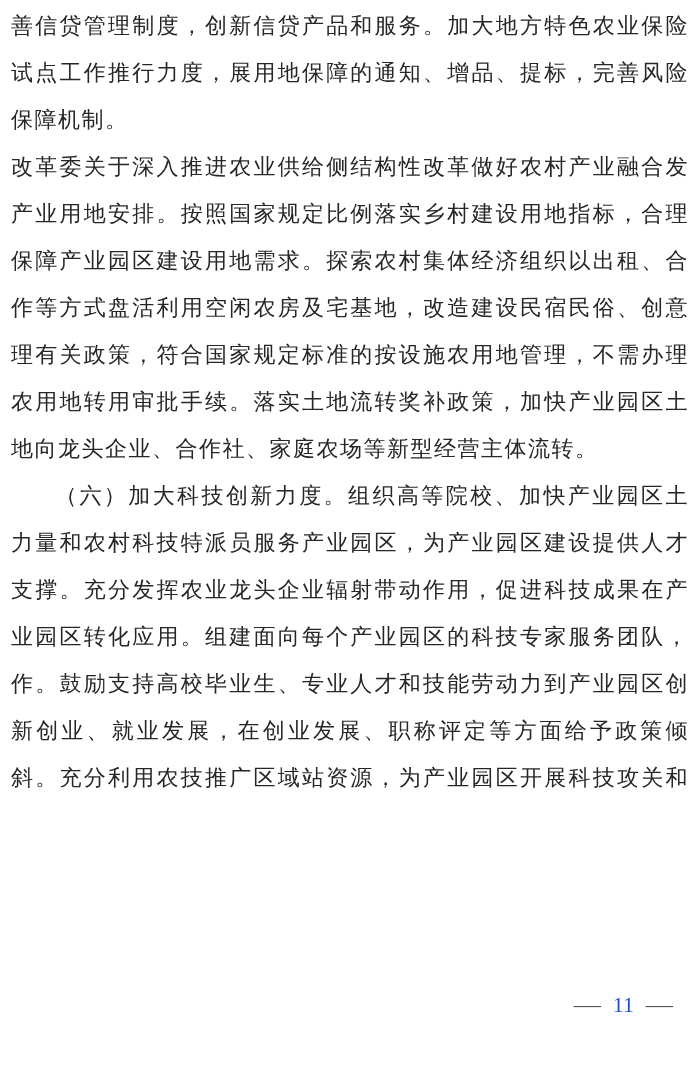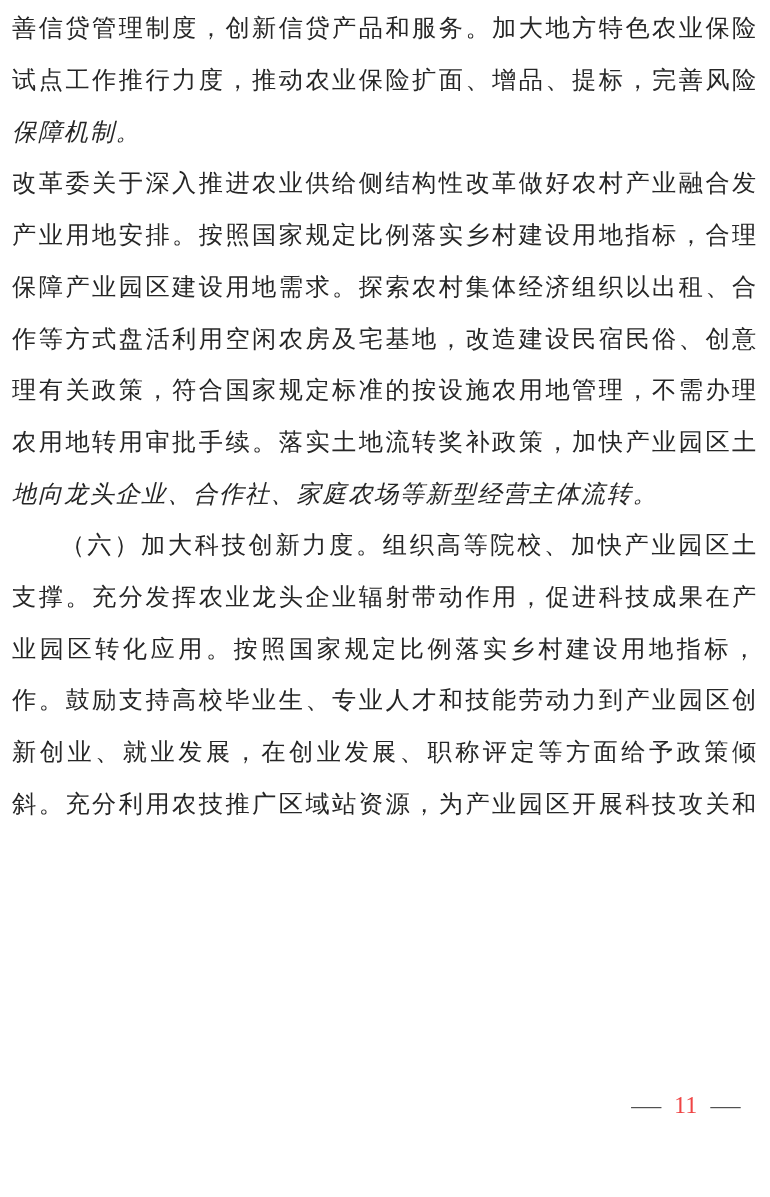--- a/index.html
+++ b/index.html
@@ -28,61 +28,61 @@
     text-align-last: justify;
     overflow: hidden;
     white-space: normal;
   }
   .line.indent {
     text-indent: 44px;
   }
   .line.last {
     text-align: left;
     text-align-last: left;
-    font-style: italic;
   }
   .footer {
     position: absolute;
     top: 992px;
     right: 30px;
     display: flex;
     align-items: center;
     gap: 15px;
     font-size: 22px;
     color: #3a3a3a;
     letter-spacing: 0;
   }
   .footer .dash {
     font-size: 21px;
     color: #4a4a4a;
     transform: scaleX(1.3);
   }
   .footer .num {
     font-size: 22px;
-    color: #ef4444;
+    color: #1d4ed8;
   }
 </style>
 </head>
 <body>
 
 <div class="page">
   <div class="text-block">
       <div class="line">善信贷管理制度，创新信贷产品和服务。加大地方特色农业保险</div>
-      <div class="line">试点工作推行力度，推动农业保险扩面、增品、提标，完善风险</div>
+      <div class="line">试点工作推行力度，展用地保障的通知、增品、提标，完善风险</div>
       <div class="line last">保障机制。</div>
       <div class="line">改革委关于深入推进农业供给侧结构性改革做好农村产业融合发</div>
       <div class="line">产业用地安排。按照国家规定比例落实乡村建设用地指标，合理</div>
       <div class="line">保障产业园区建设用地需求。探索农村集体经济组织以出租、合</div>
       <div class="line">作等方式盘活利用空闲农房及宅基地，改造建设民宿民俗、创意</div>
       <div class="line">理有关政策，符合国家规定标准的按设施农用地管理，不需办理</div>
       <div class="line">农用地转用审批手续。落实土地流转奖补政策，加快产业园区土</div>
       <div class="line last">地向龙头企业、合作社、家庭农场等新型经营主体流转。</div>
       <div class="line indent">（六）加大科技创新力度。组织高等院校、加快产业园区土</div>
+      <div class="line">力量和农村科技特派员服务产业园区，为产业园区建设提供人才</div>
       <div class="line">支撑。充分发挥农业龙头企业辐射带动作用，促进科技成果在产</div>
-      <div class="line">业园区转化应用。按照国家规定比例落实乡村建设用地指标，</div>
+      <div class="line">业园区转化应用。组建面向每个产业园区的科技专家服务团队，</div>
       <div class="line">作。鼓励支持高校毕业生、专业人才和技能劳动力到产业园区创</div>
       <div class="line">新创业、就业发展，在创业发展、职称评定等方面给予政策倾</div>
       <div class="line">斜。充分利用农技推广区域站资源，为产业园区开展科技攻关和</div>
     </div>
   <div class="footer">
     <span class="dash">—</span>
     <span class="num">11</span>
     <span class="dash">—</span>
   </div>
 </div>

